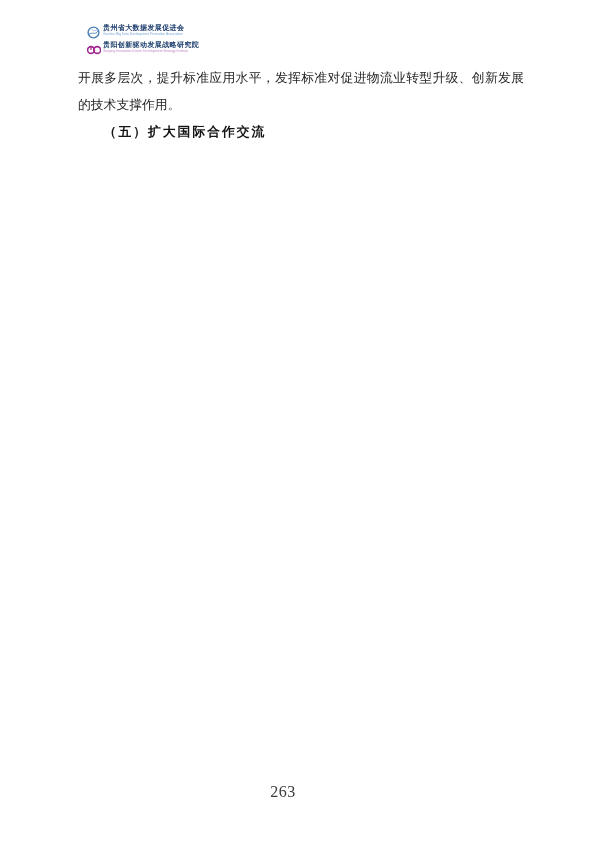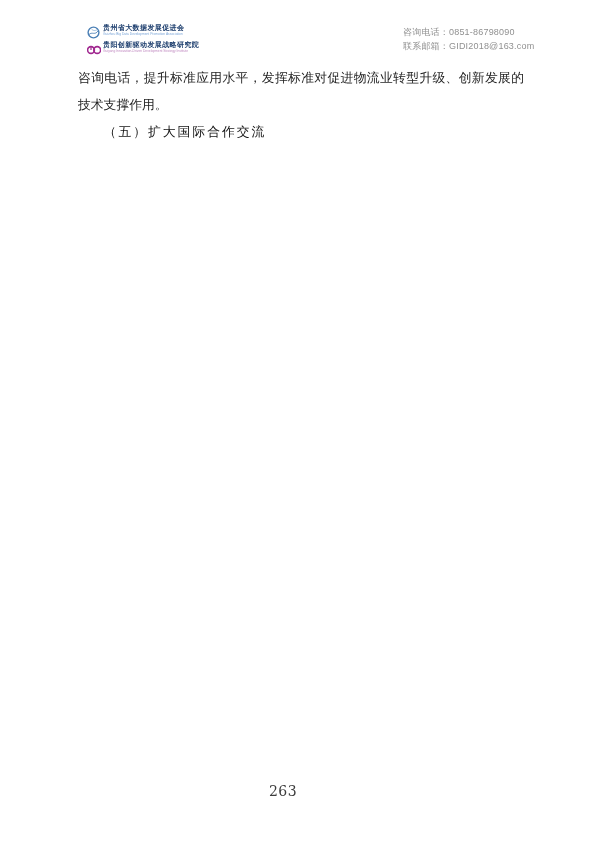--- a/index.html
+++ b/index.html
@@ -72,31 +72,33 @@
       color: #1f1f1f;
       text-align: justify;
     }
     .para { text-align: justify; }
     .para.indent { text-indent: 2em; }
     .section-heading {
       text-indent: 2em;
       letter-spacing: 2px;
       color: #141414;
       text-align: left;
+      font-weight: bold;
     }
 
     
     .footer {
       position: absolute;
       left: 0; top: 783px;
       width: 566px;
       text-align: center;
-      font-size: 14px;
+      font-size: 16px;
       color: #3c3c3c;
       letter-spacing: 0.5px;
+      font-family: Liberation Serif, serif;
     }
   </style>
 </head>
 <body>
 
 <div class="page">
 
   <div class="logo-block">
     <div class="logo-row">
       <span class="logo-icon">
@@ -119,29 +121,21 @@
           <path d="M4 2.6 L4 6" stroke="#a0278f" stroke-width="1.2"></path>
         </svg>
       </span>
       <span class="logo-text-group">
         <span class="logo-cn">贵阳创新驱动发展战略研究院</span>
         <span class="logo-en alt">Guiyang Innovation-Driven Development Strategy Institute</span>
       </span>
     </div>
   </div>
 
-  <div class="contact-block">
-    <div class="contact-line">
-      <span>咨询电话：</span><span>0851-86798090</span>
-    </div>
-    <div class="contact-line">
-      <span>联系邮箱：</span><span>GIDI2018@163.com</span>
-    </div>
-  </div>
 
   <div class="doc-body">
-    <p class="para">咨询电话，提升标准应用水平，发挥标准对促进物流业转型升级、创新发展的技术支撑作用。</p>
+    <p class="para">开展多层次，提升标准应用水平，发挥标准对促进物流业转型升级、创新发展的技术支撑作用。</p>
     <p class="section-heading">（五）扩大国际合作交流</p>
   </div>
 
   <div class="footer">263</div>
 
 </div>
 
 </body></html>

